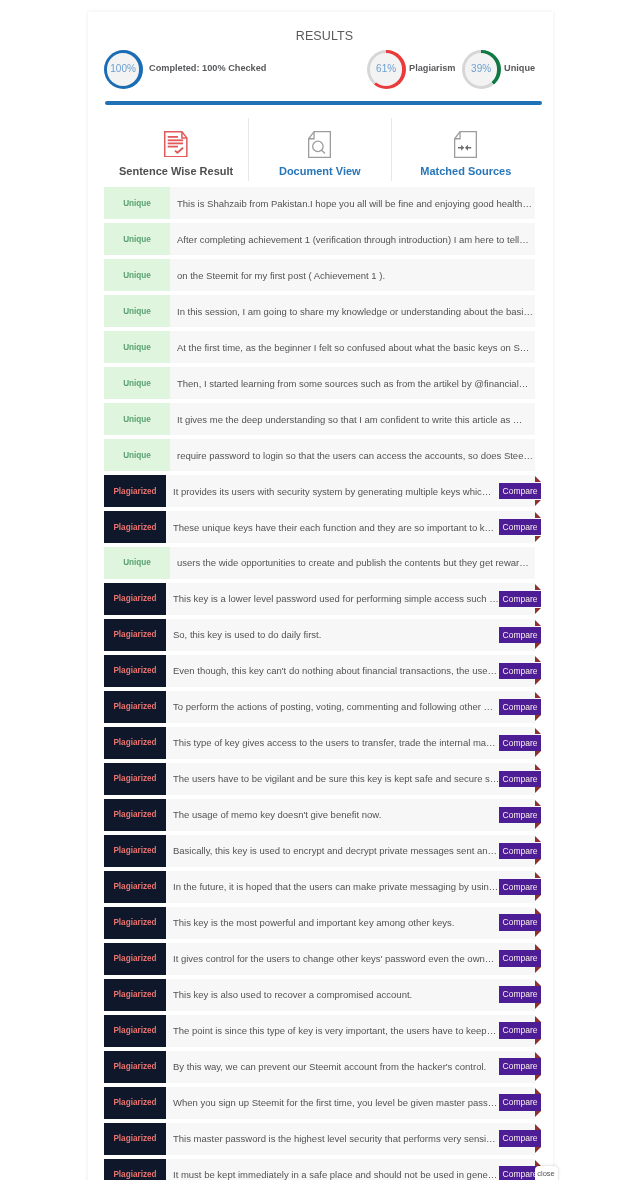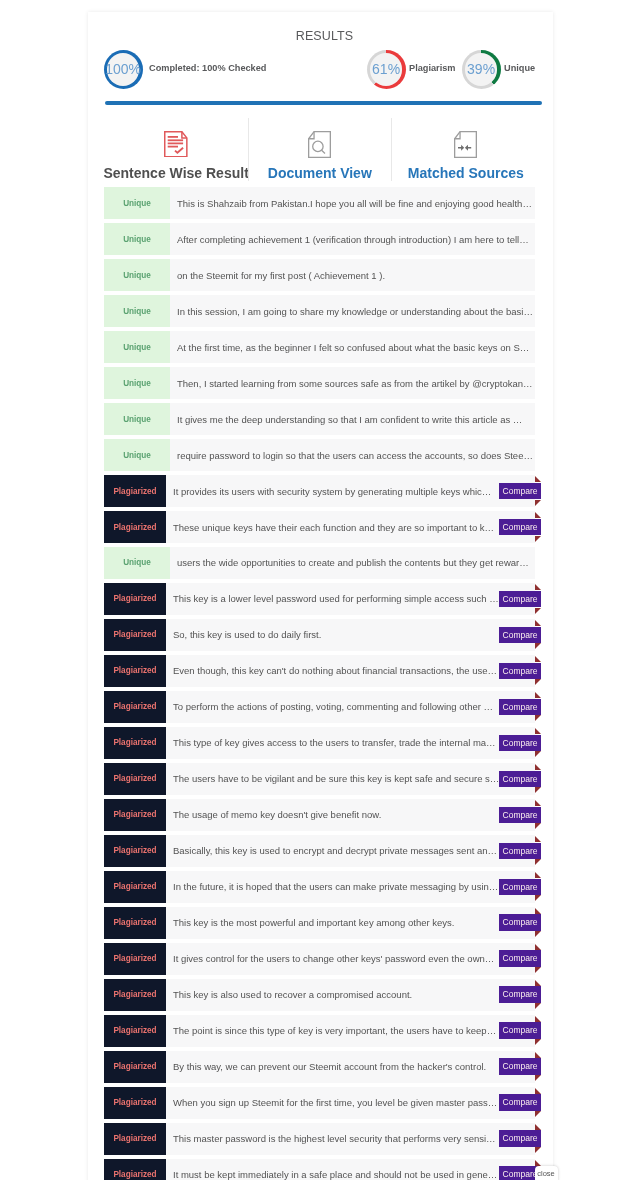--- a/index.html
+++ b/index.html
@@ -9,31 +9,31 @@
         box-shadow:0 0 4px rgba(0,0,0,.09);box-sizing:border-box;overflow:hidden;}
 
   .title{position:absolute;left:4px;top:16px;width:465px;height:16px;line-height:16px;text-align:center;font-size:12.5px;color:#58595b;letter-spacing:.1px;}
 
   
   .gauges{position:absolute;left:0;top:38px;width:465px;height:40px;}
   .gauge{position:absolute;top:0;width:39px;height:39px;}
   .gauge .ring{position:absolute;inset:0;border-radius:50%;}
   .gauge .hole{position:absolute;left:3.3px;top:3.3px;right:3.3px;bottom:3.3px;border-radius:50%;background:#f3f3f3;}
   .gauge .val{position:absolute;inset:0;display:flex;align-items:center;justify-content:center;
-              font-size:14px;color:#6b9fd0;letter-spacing:0;padding-bottom:1.5px;box-sizing:border-box;}
+              font-size:10px;color:#6b9fd0;letter-spacing:0;padding-bottom:1.5px;box-sizing:border-box;}
   .glabel{position:absolute;font-size:9.2px;color:#58595b;font-weight:bold;white-space:nowrap;}
 
   
   .divider{position:absolute;left:17px;top:89px;width:437px;height:3.5px;background:#1f72b5;border-radius:3px;}
 
   
   .tabs{position:absolute;left:16px;top:106px;width:437px;height:64px;}
   .tab{position:absolute;top:0;height:63px;}
   .tab .ic{position:absolute;left:0;right:0;top:12.5px;height:27px;display:flex;align-items:flex-start;justify-content:center;}
-  .tab .tl{position:absolute;left:0;right:0;top:47px;text-align:center;font-size:14px;font-weight:bold;white-space:nowrap;color:#2776b9;}
+  .tab .tl{position:absolute;left:0;right:0;top:47px;text-align:center;font-size:11px;font-weight:bold;white-space:nowrap;color:#2776b9;}
   .tab.active .tl{color:#4f4f4f;}
   .tdiv{position:absolute;top:0;width:1px;height:63px;background:#e8e8e8;}
 
   
   .rows{position:absolute;left:16px;top:175px;width:431px;}
   .row{position:relative;height:32.3px;margin-bottom:3.7px;background:#f7f7f8;display:flex;align-items:center;}
   .badge{align-self:stretch;display:flex;align-items:center;justify-content:center;
          font-size:8.2px;font-weight:bold;box-sizing:border-box;}
   .row.unique .badge{background:#dff5dd;color:#5ba271;width:66px;}
   .row.plag  .badge{background:#0f172a;color:#eb736f;width:62px;}
@@ -150,21 +150,21 @@
         <div class="row unique">
           <div class="badge">Unique</div>
           <div class="rtext">In this session, I am going to share my knowledge or understanding about the basi…</div>
         </div>
         <div class="row unique">
           <div class="badge">Unique</div>
           <div class="rtext">At the first time, as the beginner I felt so confused about what the basic keys on S…</div>
         </div>
         <div class="row unique">
           <div class="badge">Unique</div>
-          <div class="rtext">Then, I started learning from some sources safe as from the artikel by @cryptokan…</div>
+          <div class="rtext">Then, I started learning from some sources such as from the artikel by @financial…</div>
         </div>
         <div class="row unique">
           <div class="badge">Unique</div>
           <div class="rtext">It gives me the deep understanding so that I am confident to write this article as …</div>
         </div>
         <div class="row unique">
           <div class="badge">Unique</div>
           <div class="rtext">require password to login so that the users can access the accounts, so does Stee…</div>
         </div>
         <div class="row plag">

